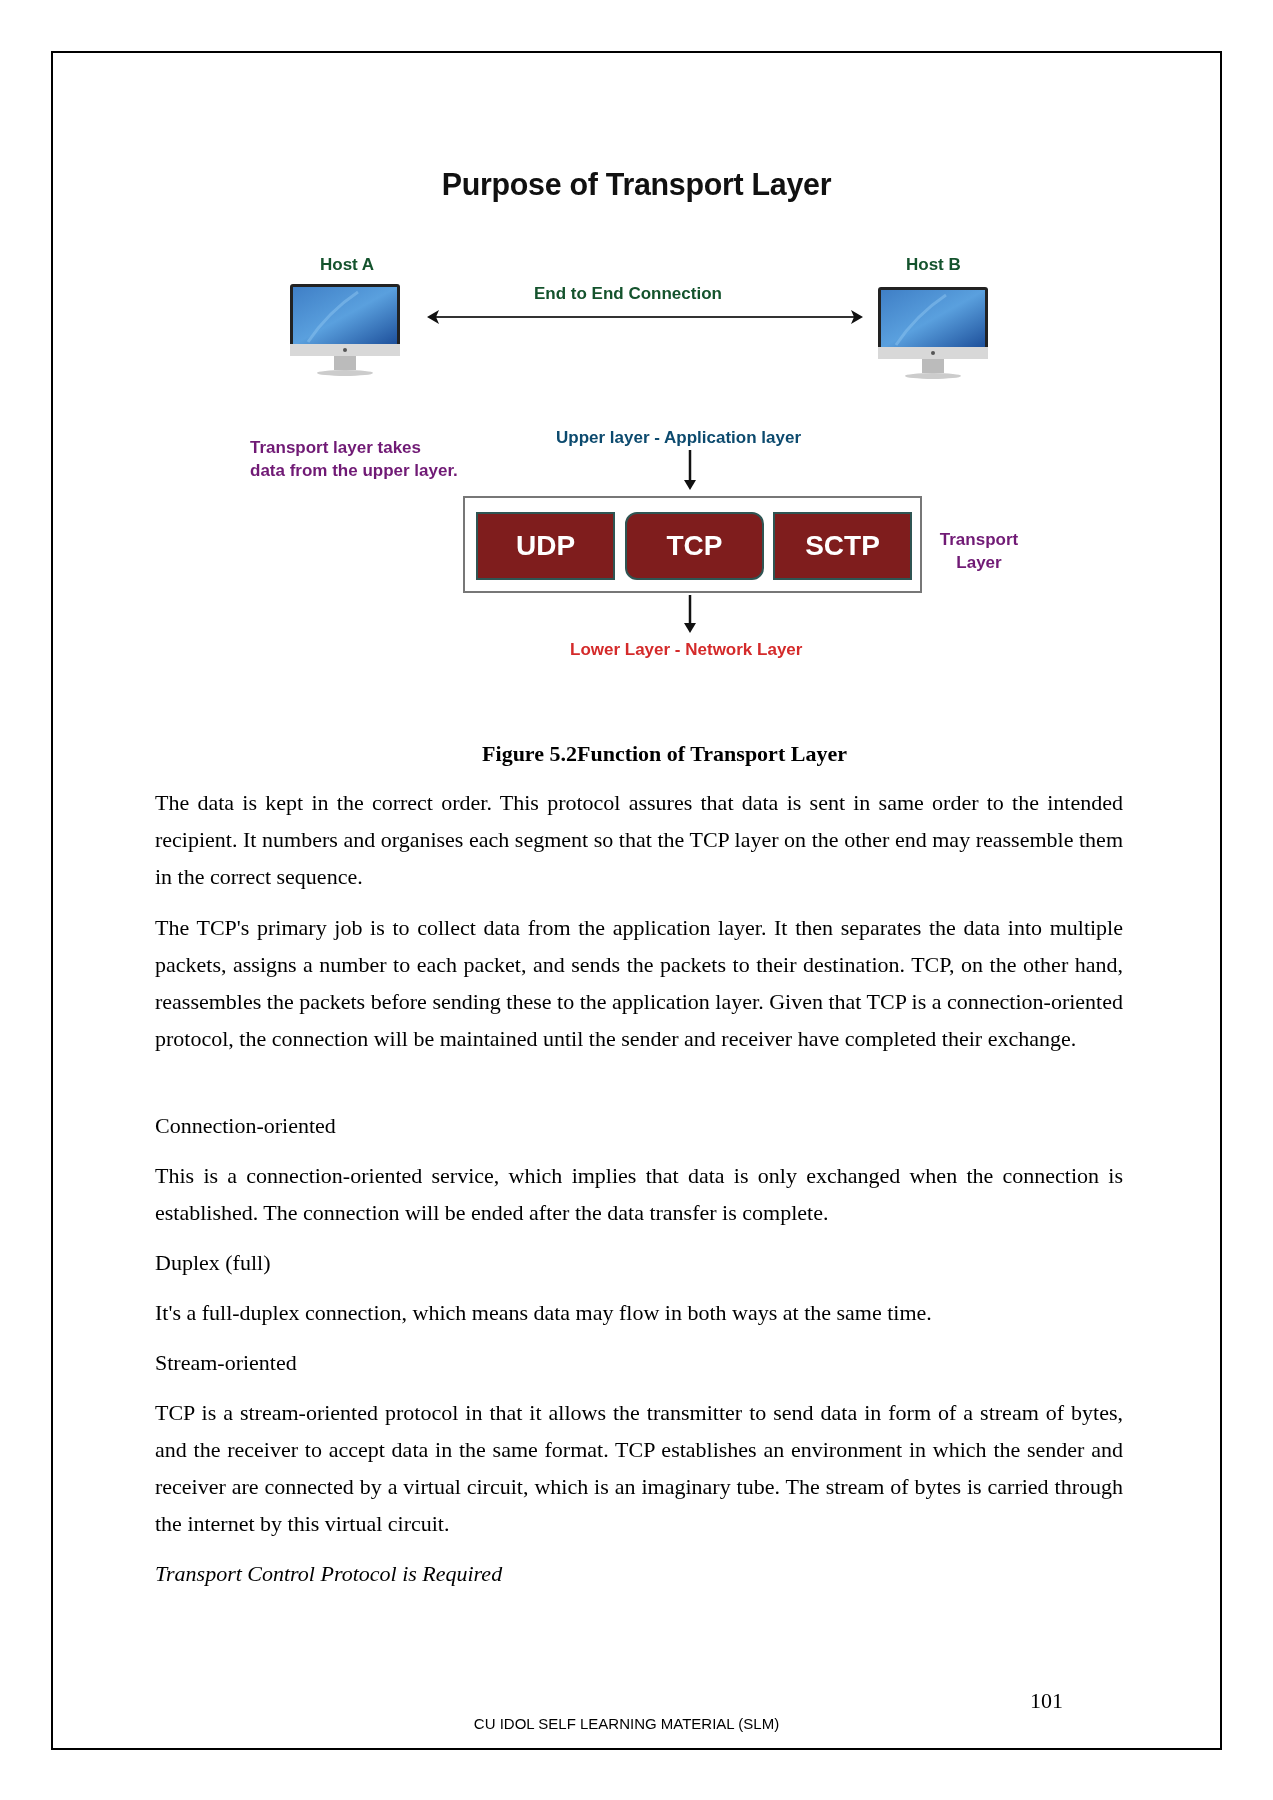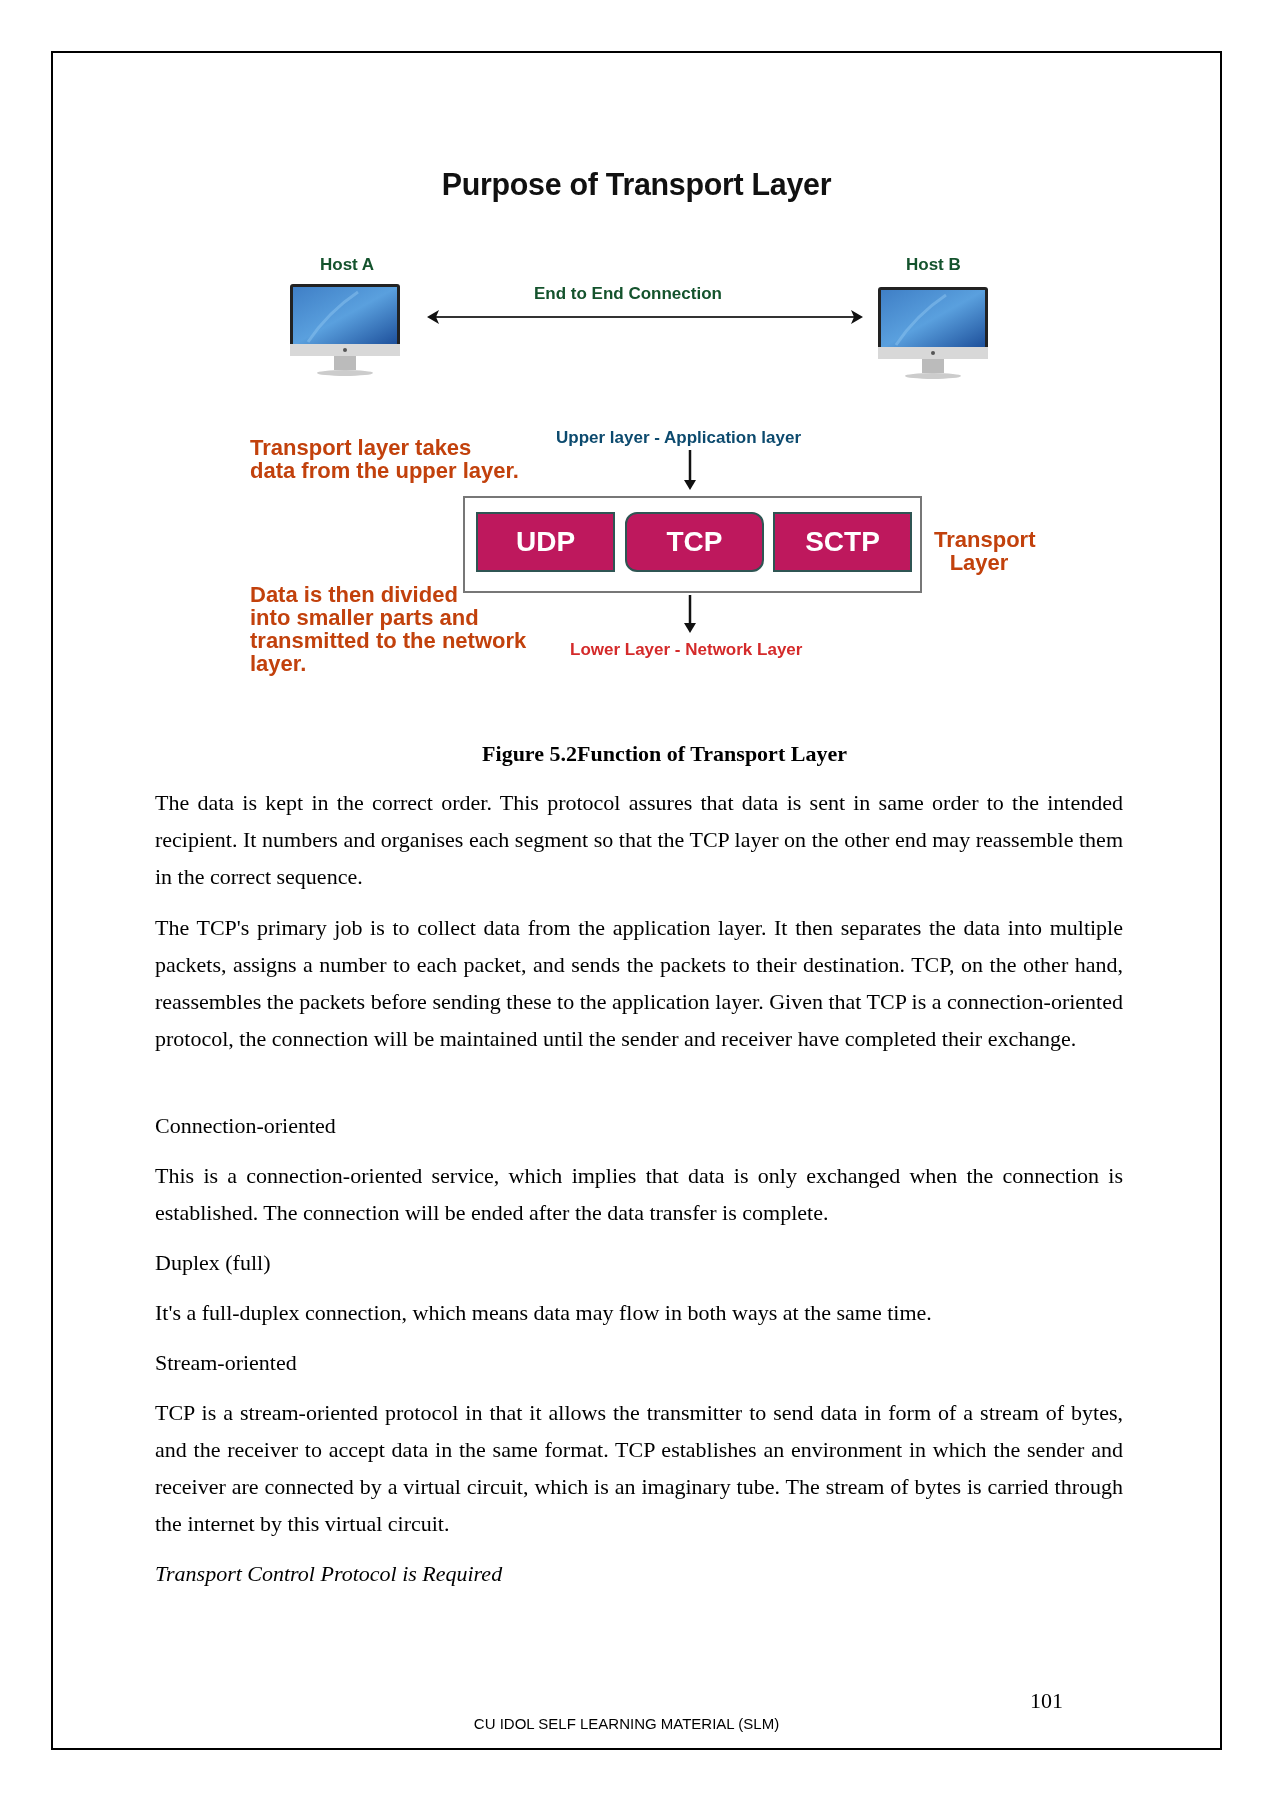--- a/index.html
+++ b/index.html
@@ -13,29 +13,29 @@
     position: absolute; left: 0; width: 1273px; top: 166px; text-align: center;
     font-family: "Liberation Sans", sans-serif; font-weight: bold; font-size: 32px;
     color: #111; letter-spacing: -0.3px; transform: scaleX(0.95);
   }
   .green-label {
     position: absolute; font-family: "Liberation Sans", sans-serif; font-weight: bold;
     font-size: 17px; color: #14532d;
   }
   .red-label {
     position: absolute; font-family: "Liberation Sans", sans-serif; font-weight: bold;
-    font-size: 22px; color: #c2410c; line-height: 23px;
+    font-size: 17px; color: #701a75; line-height: 23px;
   }
   .monitor { position: absolute; width: 114px; height: 100px; }
   .proto-outer {
     position: absolute; left: 463px; top: 496px; width: 459px; height: 97px;
     border: 2px solid #777; background: #fff; box-sizing: border-box;
   }
   .proto-box {
-    position: absolute; top: 14px; height: 60px; background: #be185d;
+    position: absolute; top: 14px; height: 68px; background: #7f1d1d;
     border: 2px solid #2f5553; box-sizing: border-box;
     color: #fff; font-family: "Liberation Sans", sans-serif; font-weight: bold;
     font-size: 28px; display: flex; align-items: center; justify-content: center;
   }
   .caption {
     position: absolute; left: 0; width: 1273px; top: 741px; text-align: center;
     font-family: "Liberation Serif", serif; font-weight: bold; font-size: 22px; color: #000; padding-left: 28px;
   }
   .body-text {
     position: absolute; left: 155px; width: 968px;
@@ -125,26 +125,20 @@
   <div class="red-label" style="left:934px; top:528px; text-align:center; width:90px;">
     <div>Transport</div>
     <div>Layer</div>
   </div>
 
   <svg style="position:absolute; left:682px; top:595px;" width="16" height="42">
     <line x1="8" y1="0" x2="8" y2="30" stroke="#111" stroke-width="2.5"></line>
     <polygon points="2,28 14,28 8,38" fill="#111"></polygon>
   </svg>
 
-  <div class="red-label" style="left:250px; top:583px;">
-    <div>Data is then divided</div>
-    <div>into smaller parts and</div>
-    <div>transmitted to the network</div>
-    <div>layer.</div>
-  </div>
 
   <div class="green-label" style="left:570px; top:640px; color:#d42a2a;">Lower Layer - Network Layer</div>
 </div>
 
 <div class="caption">Figure 5.2Function of Transport Layer</div>
 
 <div class="body-text" style="top:784px;">The data is kept in the correct order. This protocol assures that data is sent in same order to the intended recipient. It numbers and organises each segment so that the TCP layer on the other end may reassemble them in the correct sequence.</div>
 <div class="body-text" style="top:909px;">The TCP's primary job is to collect data from the application layer. It then separates the data into multiple packets, assigns a number to each packet, and sends the packets to their destination. TCP, on the other hand, reassembles the packets before sending these to the application layer. Given that TCP is a connection-oriented protocol, the connection will be maintained until the sender and receiver have completed their exchange.</div>
 <div class="body-text" style="top:1107px;">Connection-oriented</div>
 <div class="body-text" style="top:1157px;">This is a connection-oriented service, which implies that data is only exchanged when the connection is established. The connection will be ended after the data transfer is complete.</div>

